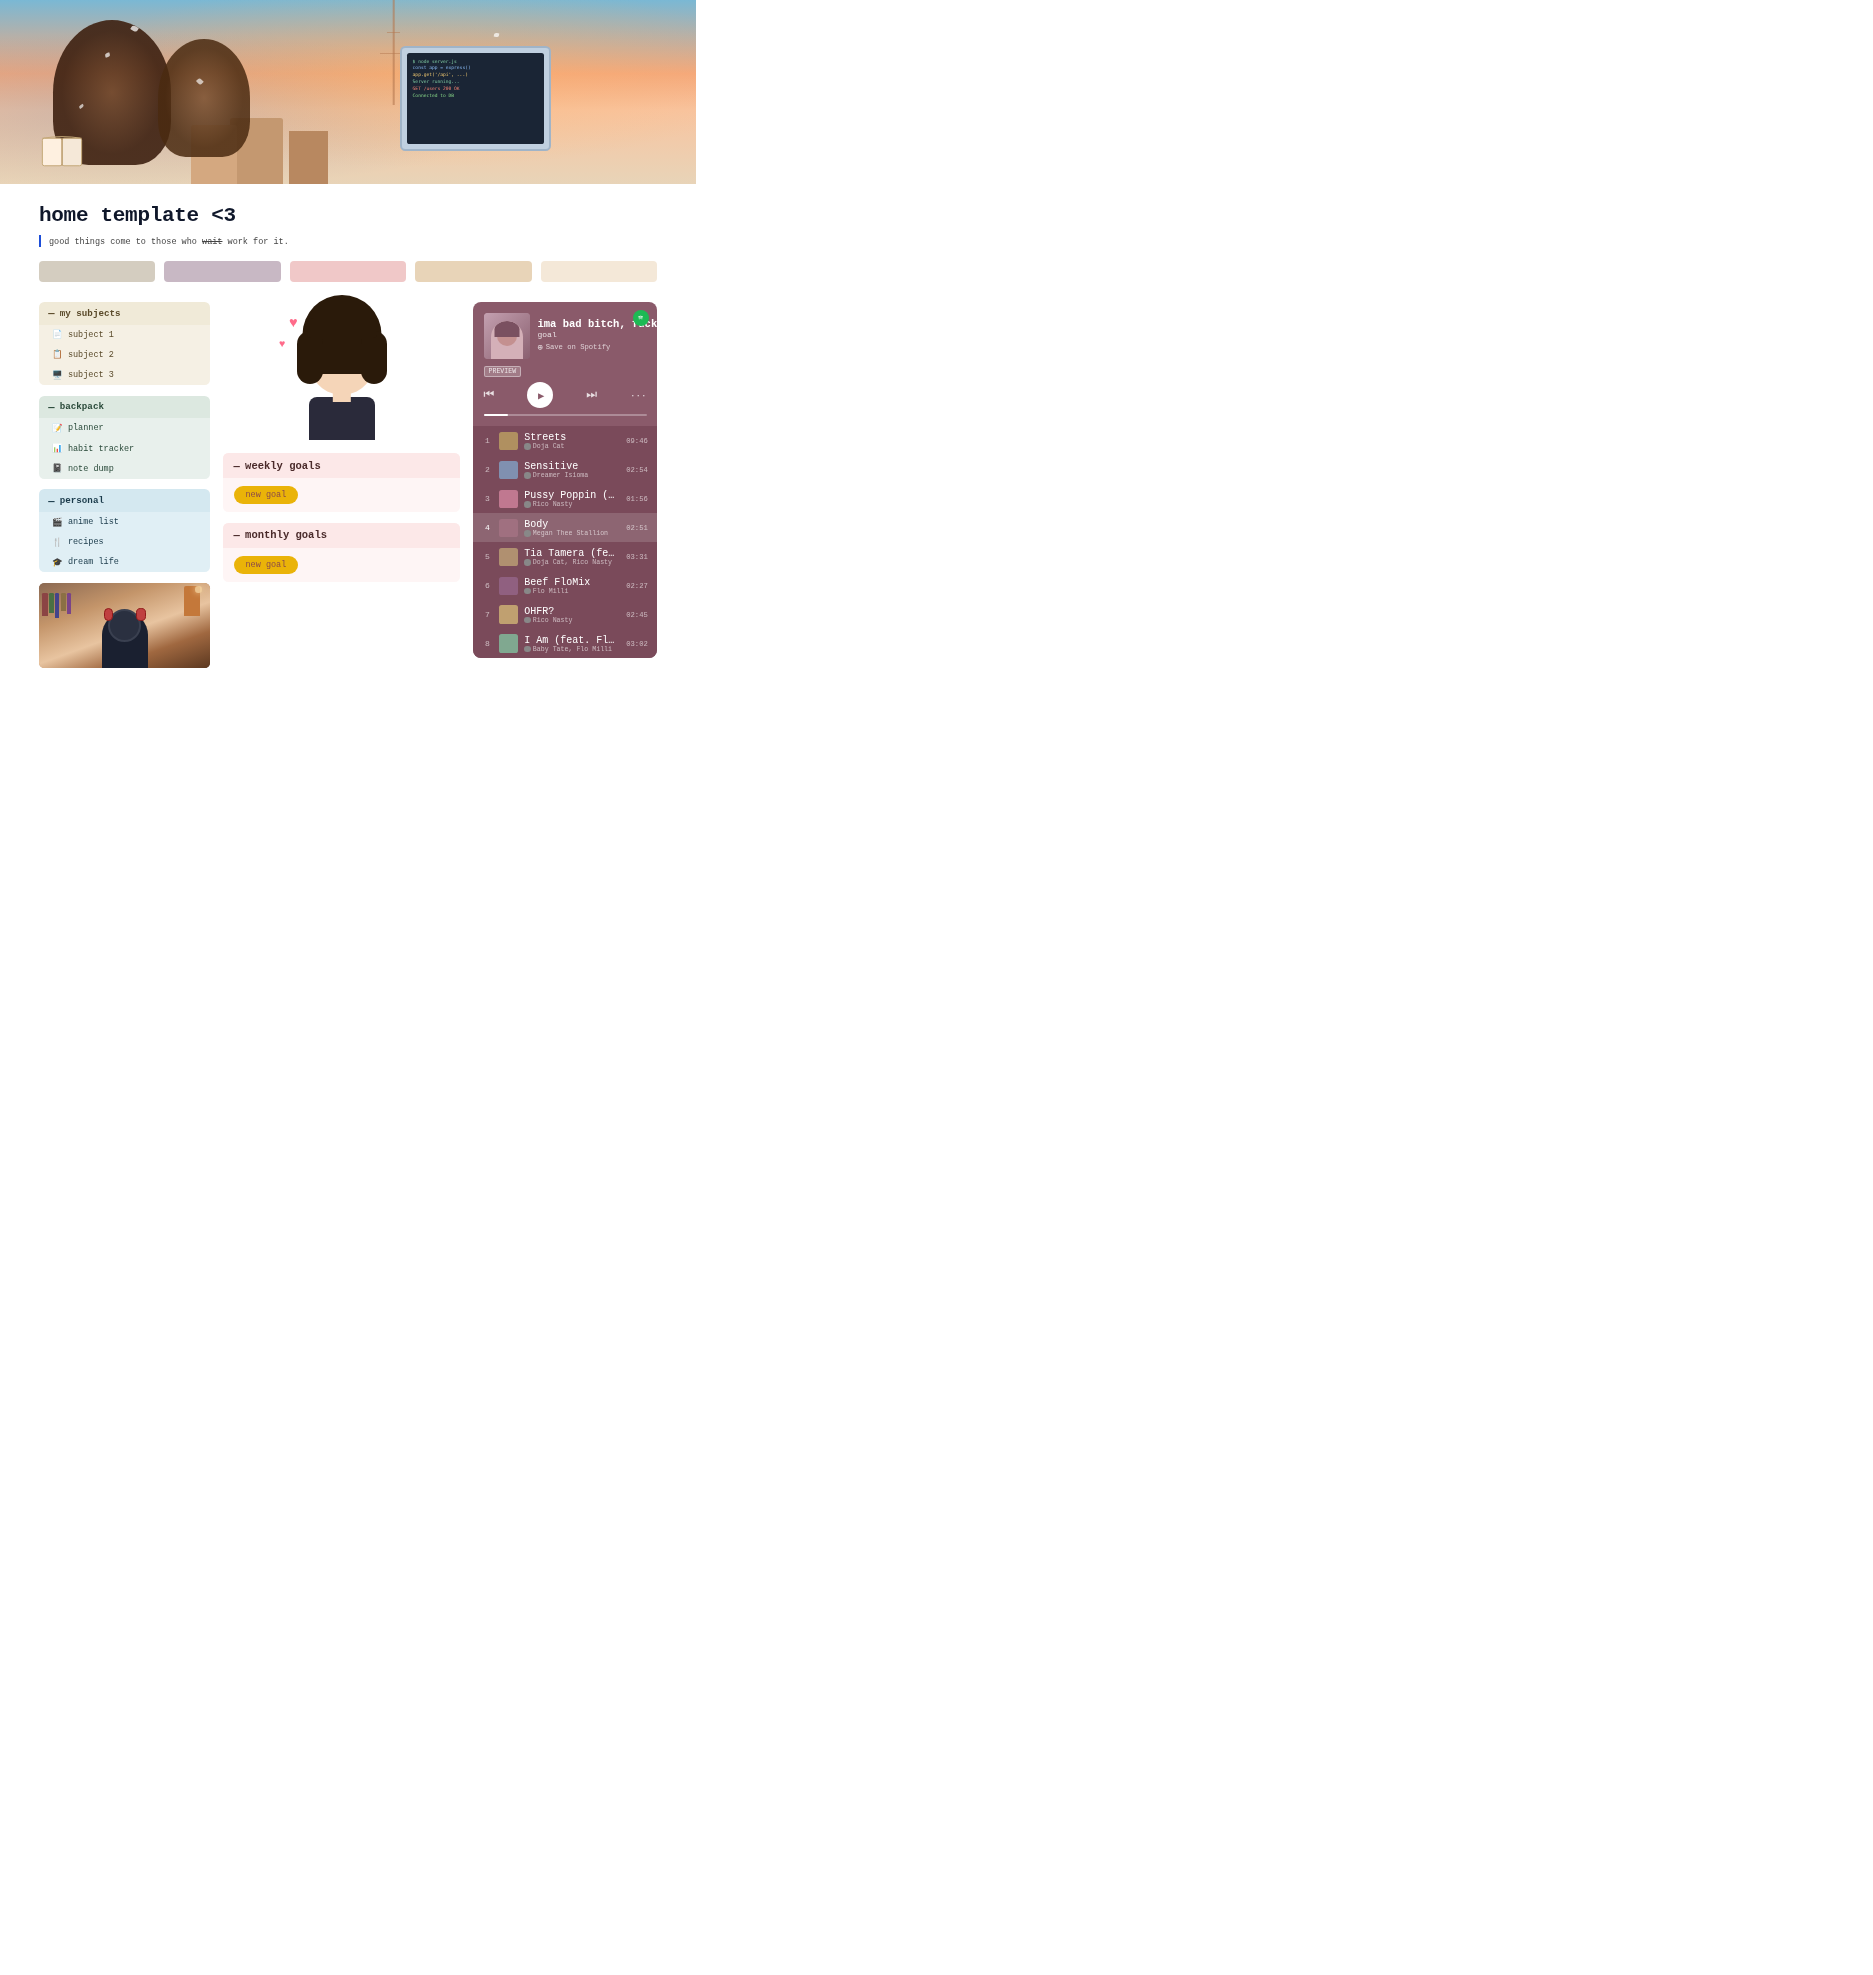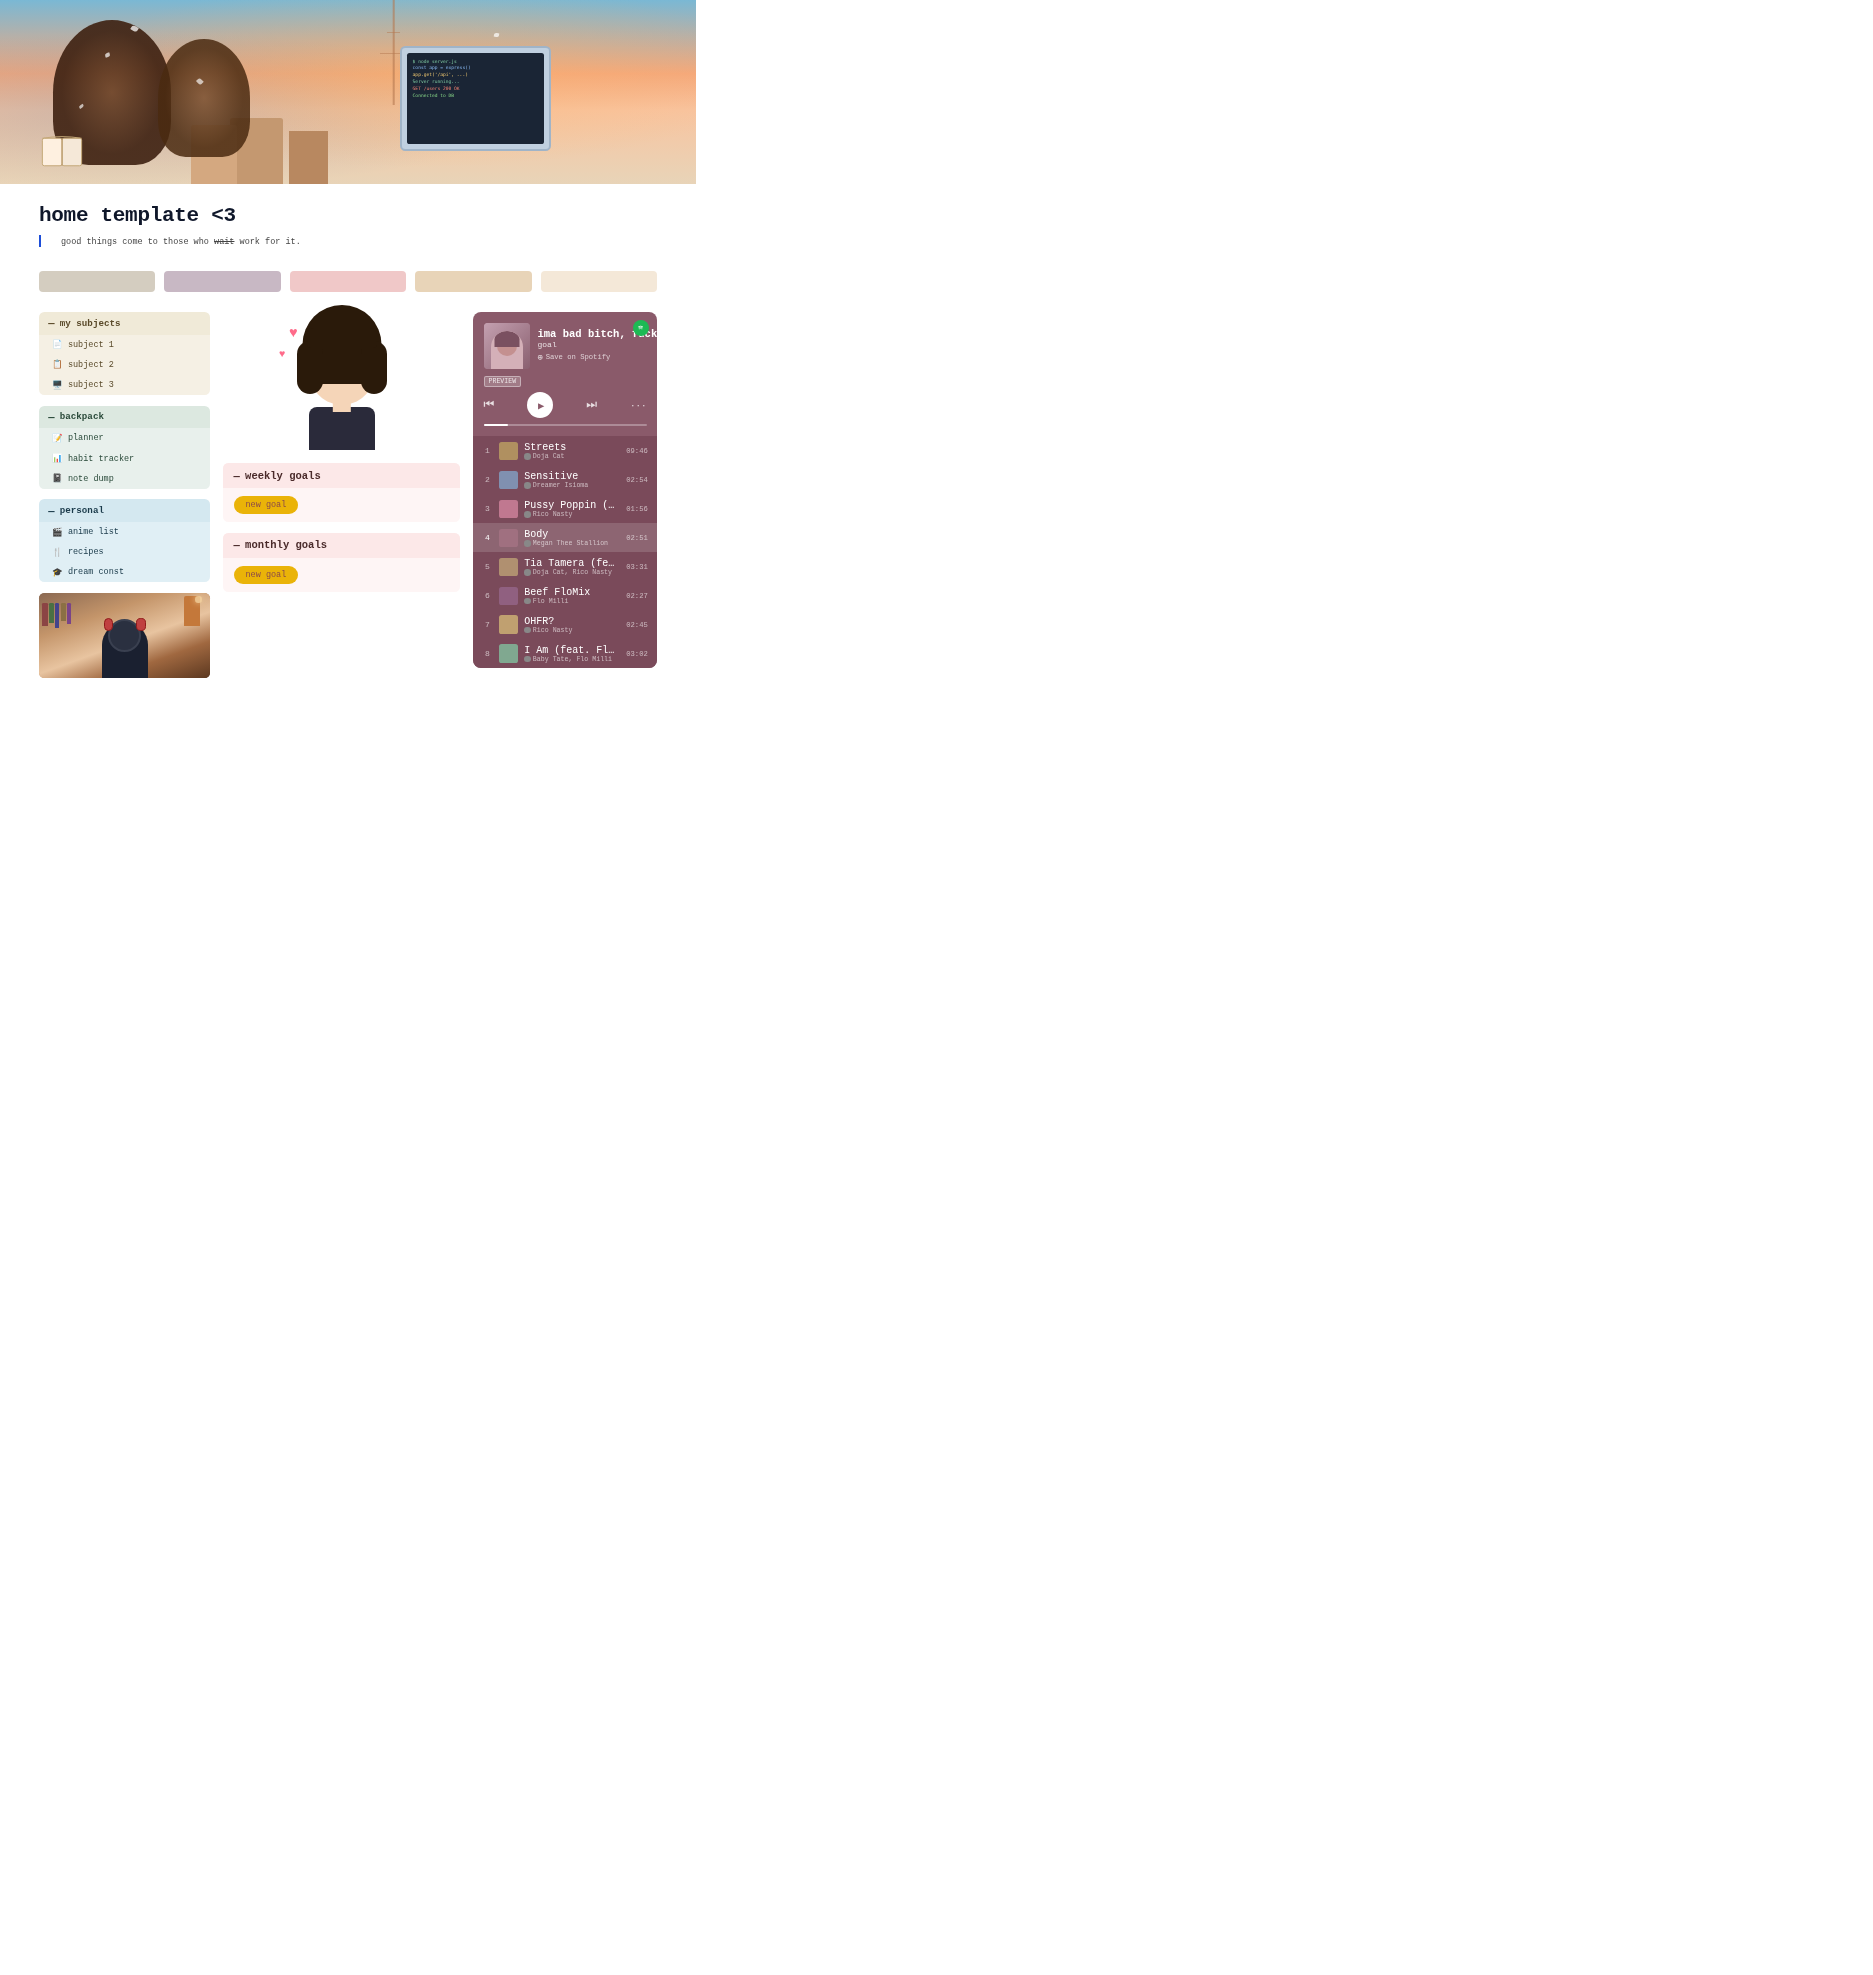--- a/index.html
+++ b/index.html
@@ -35,22 +35,22 @@
       font-weight: bold;
       color: #0f172a;
       font-family: 'Courier New', monospace;
       margin-bottom: 8px;
       letter-spacing: -0.3px;
     }
 
     
     .quote-block {
       border-left: 2px solid #1d4ed8;
-      padding-left: 20px;
-      margin-bottom: 24px;
+      padding-left: 8px;
+      margin-bottom: 14px;
     }
     .quote-text {
       font-family: 'Courier New', monospace;
       font-size: 8.5px;
       color: #444;
     }
     .quote-text .strikethrough {
       text-decoration: line-through;
     }
 
@@ -463,21 +463,21 @@
         <div class="section-item">
           <span>🎬</span>
           <span>anime list</span>
         </div>
         <div class="section-item">
           <span>🍴</span>
           <span>recipes</span>
         </div>
         <div class="section-item">
           <span>🎓</span>
-          <span>dream const</span>
+          <span>dream life</span>
         </div>
       </div>
 
       <div class="thumb-image">
 
         <div style="position:absolute;inset:0;background:linear-gradient(160deg,#8b6952 0%,#c4956a 30%,#e8c4a0 55%,#a06840 75%,#5c3820 100%);"></div>
         <div style="position:absolute;top:3.3px;right:10px;width:16.4px;height:30px;background:#c4783a;border-radius:2px 2px 0 0;"></div>
         <div style="position:absolute;top:3.3px;right:8.5px;width:6.6px;height:6.6px;background:#f4d4a0;border-radius:50%;opacity:0.8;box-shadow:0 0 6.6px #f4d4a0;"></div>
         <div style="position:absolute;bottom:0;left:50%;transform:translateX(-50%);width:46px;height:56px;background:#1a2030;border-radius:23px 23px 0 0;"></div>
         <div style="position:absolute;bottom:26px;left:calc(50% - 16.4px);width:33px;height:33px;background:#2a3040;border-radius:50%;border:2px solid #3a4050;"></div>

